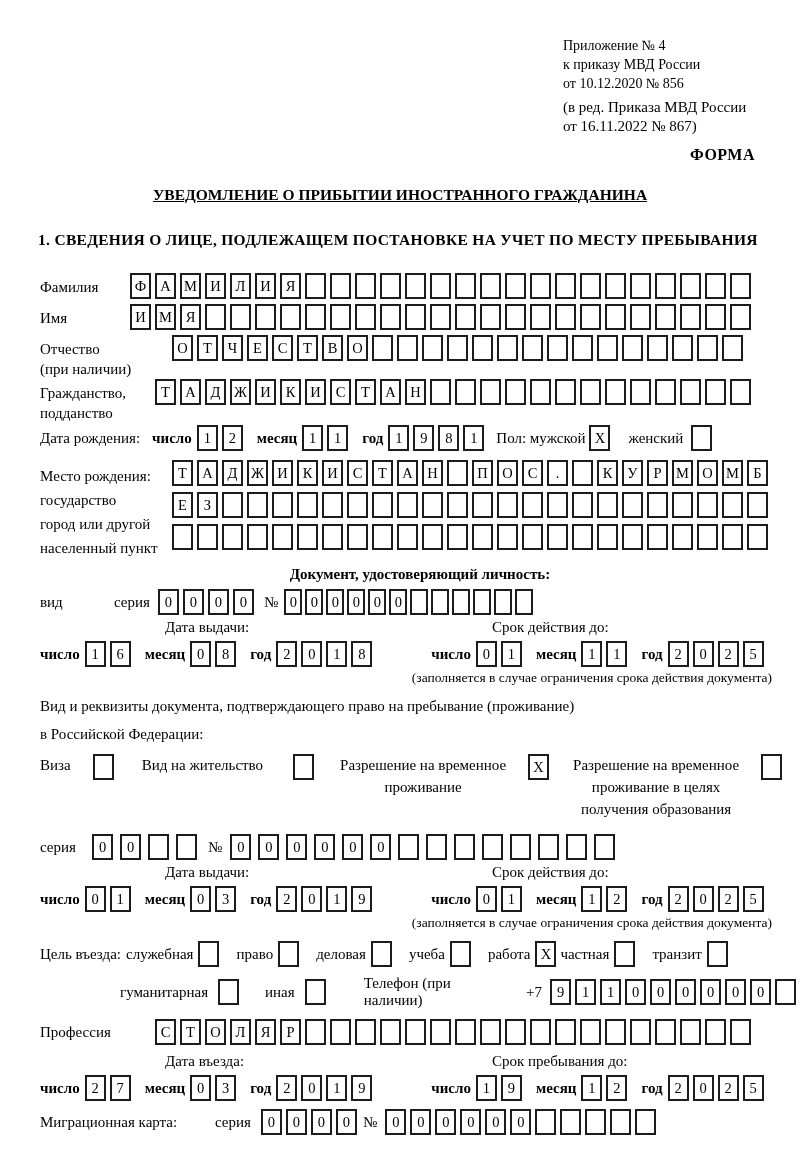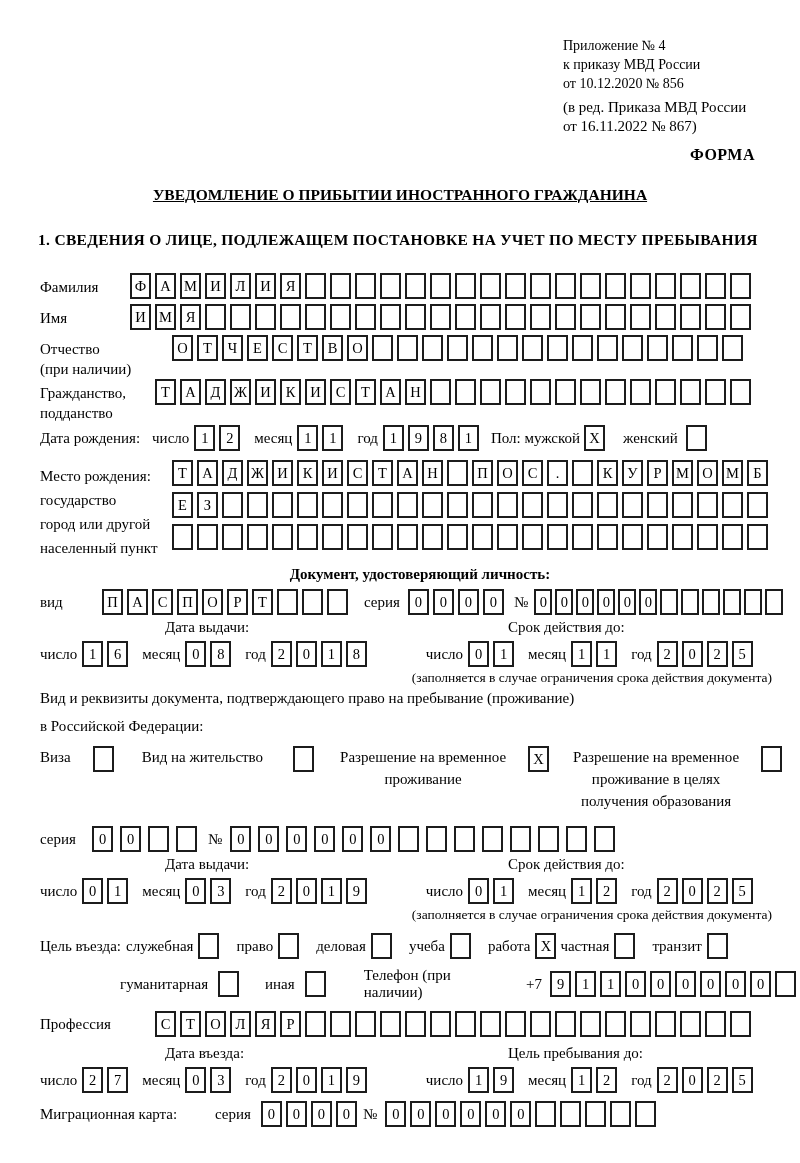--- a/index.html
+++ b/index.html
@@ -42,24 +42,24 @@
     display:inline-block; width:21px; height:26px;
     border:2px solid #1c1c1c; margin-right:4px;
     text-align:center; font-size:14.5px; line-height:22px;
     vertical-align:top; background:#fff;
   }
   .sm .cbox { width:18px; margin-right:3px; }
   .gap .cbox { margin-right:7px; }
   .center-bold { text-align:center; font-weight:bold; margin:6px 0 6px -40px; padding-left:40px; }
   .dhead { position:relative; height:20px; margin-top:4px; }
   .dhead .h1 { position:absolute; left:125px; }
-  .dhead .h2 { position:absolute; left:468px;text-align:center; }
+  .dhead .h2 { position:absolute; left:452px;text-align:center; }
   .dates-row { display:flex; align-items:center; margin-top:2px; }
   .dgroup { display:flex; align-items:center; }
-  .dgroup .dl { margin-right:5px; }
+  .dgroup .dl { margin-right:5px;font-weight:bold; }
   .dgroup .dl2 { margin:0 5px 0 10px; }
   .dgroup2 { margin-left:55px; }
   .note-right { text-align:right; padding-right:28px; font-size:13.5px; margin-top:3px; }
   .plain { line-height:24px; }
   .optrow { display:flex; align-items:flex-start; margin-top:8px; }
   .opt { display:flex; align-items:flex-start;gap:16px; }
   .opt .t { margin-right:6px; line-height:22px; }
   .opt .t.c { text-align:center; }
   .purprow { display:flex; align-items:center; flex-wrap:nowrap; margin-top:10px; }
   .purprow .t { margin-right:5px; }
@@ -146,21 +146,20 @@
         <div class="boxes" style="margin-bottom:6px"><span class="cbox">Т</span><span class="cbox">А</span><span class="cbox">Д</span><span class="cbox">Ж</span><span class="cbox">И</span><span class="cbox">К</span><span class="cbox">И</span><span class="cbox">С</span><span class="cbox">Т</span><span class="cbox">А</span><span class="cbox">Н</span><span class="cbox"></span><span class="cbox">П</span><span class="cbox">О</span><span class="cbox">С</span><span class="cbox">.</span><span class="cbox"></span><span class="cbox">К</span><span class="cbox">У</span><span class="cbox">Р</span><span class="cbox">М</span><span class="cbox">О</span><span class="cbox">М</span><span class="cbox">Б</span></div>
         <div class="boxes" style="margin-bottom:6px"><span class="cbox">Е</span><span class="cbox">З</span><span class="cbox"></span><span class="cbox"></span><span class="cbox"></span><span class="cbox"></span><span class="cbox"></span><span class="cbox"></span><span class="cbox"></span><span class="cbox"></span><span class="cbox"></span><span class="cbox"></span><span class="cbox"></span><span class="cbox"></span><span class="cbox"></span><span class="cbox"></span><span class="cbox"></span><span class="cbox"></span><span class="cbox"></span><span class="cbox"></span><span class="cbox"></span><span class="cbox"></span><span class="cbox"></span><span class="cbox"></span></div>
         <div class="boxes"><span class="cbox"></span><span class="cbox"></span><span class="cbox"></span><span class="cbox"></span><span class="cbox"></span><span class="cbox"></span><span class="cbox"></span><span class="cbox"></span><span class="cbox"></span><span class="cbox"></span><span class="cbox"></span><span class="cbox"></span><span class="cbox"></span><span class="cbox"></span><span class="cbox"></span><span class="cbox"></span><span class="cbox"></span><span class="cbox"></span><span class="cbox"></span><span class="cbox"></span><span class="cbox"></span><span class="cbox"></span><span class="cbox"></span><span class="cbox"></span></div>
       </div>
     </div>
 
     <div class="center-bold">Документ, удостоверяющий личность:</div>
 
     <div class="dates-row">
       <span style="width:62px">вид</span>
-      <span class="boxes"><span class="cbox">П</span><span class="cbox">А</span><span class="cbox">С</span><span class="cbox">П</span><span class="cbox">О</span><span class="cbox">Р</span><span class="cbox">Т</span><span class="cbox"></span><span class="cbox"></span><span class="cbox"></span></span>
       <span style="margin:0 8px 0 12px">серия</span>
       <span class="boxes"><span class="cbox">0</span><span class="cbox">0</span><span class="cbox">0</span><span class="cbox">0</span></span>
       <span style="margin:0 6px 0 6px">№</span>
       <span class="boxes sm"><span class="cbox">0</span><span class="cbox">0</span><span class="cbox">0</span><span class="cbox">0</span><span class="cbox">0</span><span class="cbox">0</span><span class="cbox"></span><span class="cbox"></span><span class="cbox"></span><span class="cbox"></span><span class="cbox"></span><span class="cbox"></span></span>
     </div>
 
     <div class="dhead">
       <span class="h1">Дата выдачи:</span>
       <span class="h2">Срок действия до:</span>
     </div>
@@ -177,21 +176,21 @@
         <span class="dl">число</span>
         <span class="boxes"><span class="cbox">0</span><span class="cbox">1</span></span>
         <span class="dl dl2">месяц</span>
         <span class="boxes"><span class="cbox">1</span><span class="cbox">1</span></span>
         <span class="dl dl2">год</span>
         <span class="boxes"><span class="cbox">2</span><span class="cbox">0</span><span class="cbox">2</span><span class="cbox">5</span></span>
       </span>
     </div>
     <div class="note-right">(заполняется в случае ограничения срока действия документа)</div>
 
-    <div class="plain" style="">Вид и реквизиты документа, подтверждающего право на пребывание (проживание)</div>
+    <div class="plain" style="margin-top:8px">Вид и реквизиты документа, подтверждающего право на пребывание (проживание)</div>
     <div class="plain" style="margin-top:4px">в Российской Федерации:</div>
 
     <div class="optrow">
       <span class="opt">
         <span class="t">Виза</span>
         <span class="boxes"><span class="cbox"></span></span>
       </span>
       <span class="opt" style="margin-left:24px">
         <span class="t" style="margin-right:14px">Вид на жительство</span>
         <span class="boxes"><span class="cbox"></span></span>
@@ -272,21 +271,21 @@
       <span class="boxes"><span class="cbox">9</span><span class="cbox">1</span><span class="cbox">1</span><span class="cbox">0</span><span class="cbox">0</span><span class="cbox">0</span><span class="cbox">0</span><span class="cbox">0</span><span class="cbox">0</span><span class="cbox"></span></span>
     </div>
 
     <div class="dates-row" style="margin-top:10px">
       <span style="width:115px">Профессия</span>
       <span class="boxes"><span class="cbox">С</span><span class="cbox">Т</span><span class="cbox">О</span><span class="cbox">Л</span><span class="cbox">Я</span><span class="cbox">Р</span><span class="cbox"></span><span class="cbox"></span><span class="cbox"></span><span class="cbox"></span><span class="cbox"></span><span class="cbox"></span><span class="cbox"></span><span class="cbox"></span><span class="cbox"></span><span class="cbox"></span><span class="cbox"></span><span class="cbox"></span><span class="cbox"></span><span class="cbox"></span><span class="cbox"></span><span class="cbox"></span><span class="cbox"></span><span class="cbox"></span></span>
     </div>
 
     <div class="dhead" style="margin-top:8px">
       <span class="h1">Дата въезда:</span>
-      <span class="h2">Цель пребывания до:</span>
+      <span class="h2">Срок пребывания до:</span>
     </div>
     <div class="dates-row">
       <span class="dgroup">
         <span class="dl">число</span>
         <span class="boxes"><span class="cbox">2</span><span class="cbox">7</span></span>
         <span class="dl dl2">месяц</span>
         <span class="boxes"><span class="cbox">0</span><span class="cbox">3</span></span>
         <span class="dl dl2">год</span>
         <span class="boxes"><span class="cbox">2</span><span class="cbox">0</span><span class="cbox">1</span><span class="cbox">9</span></span>
       </span>

